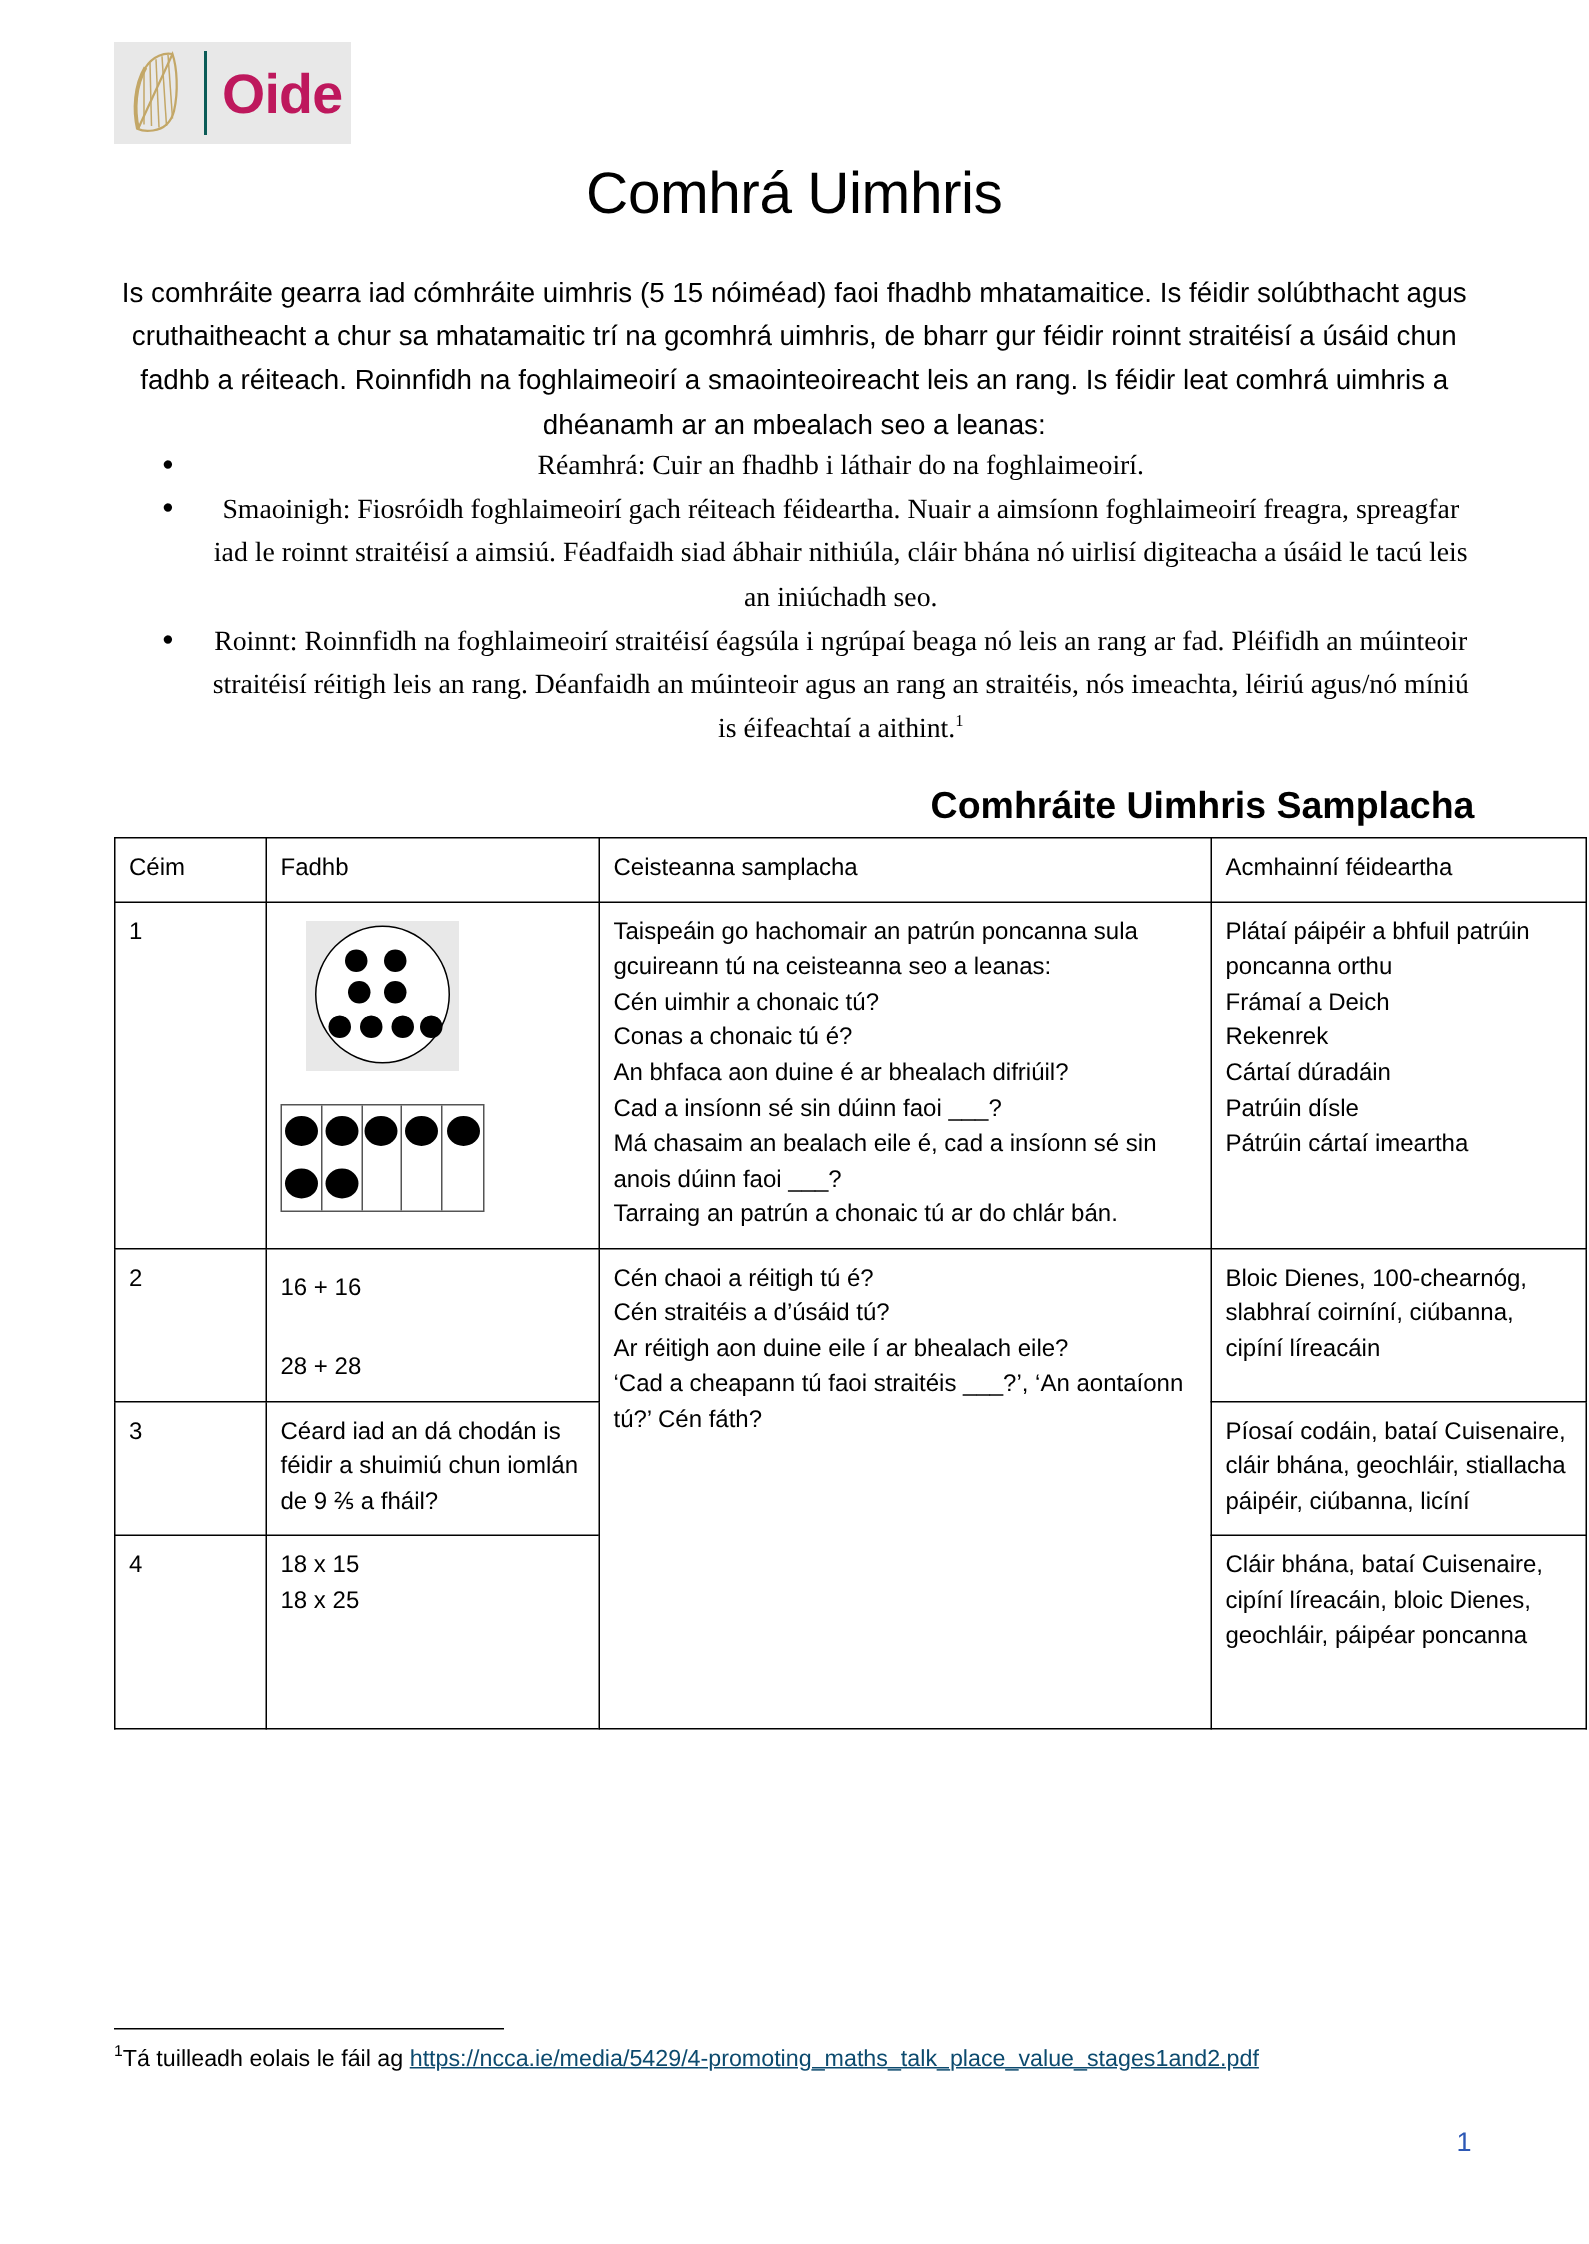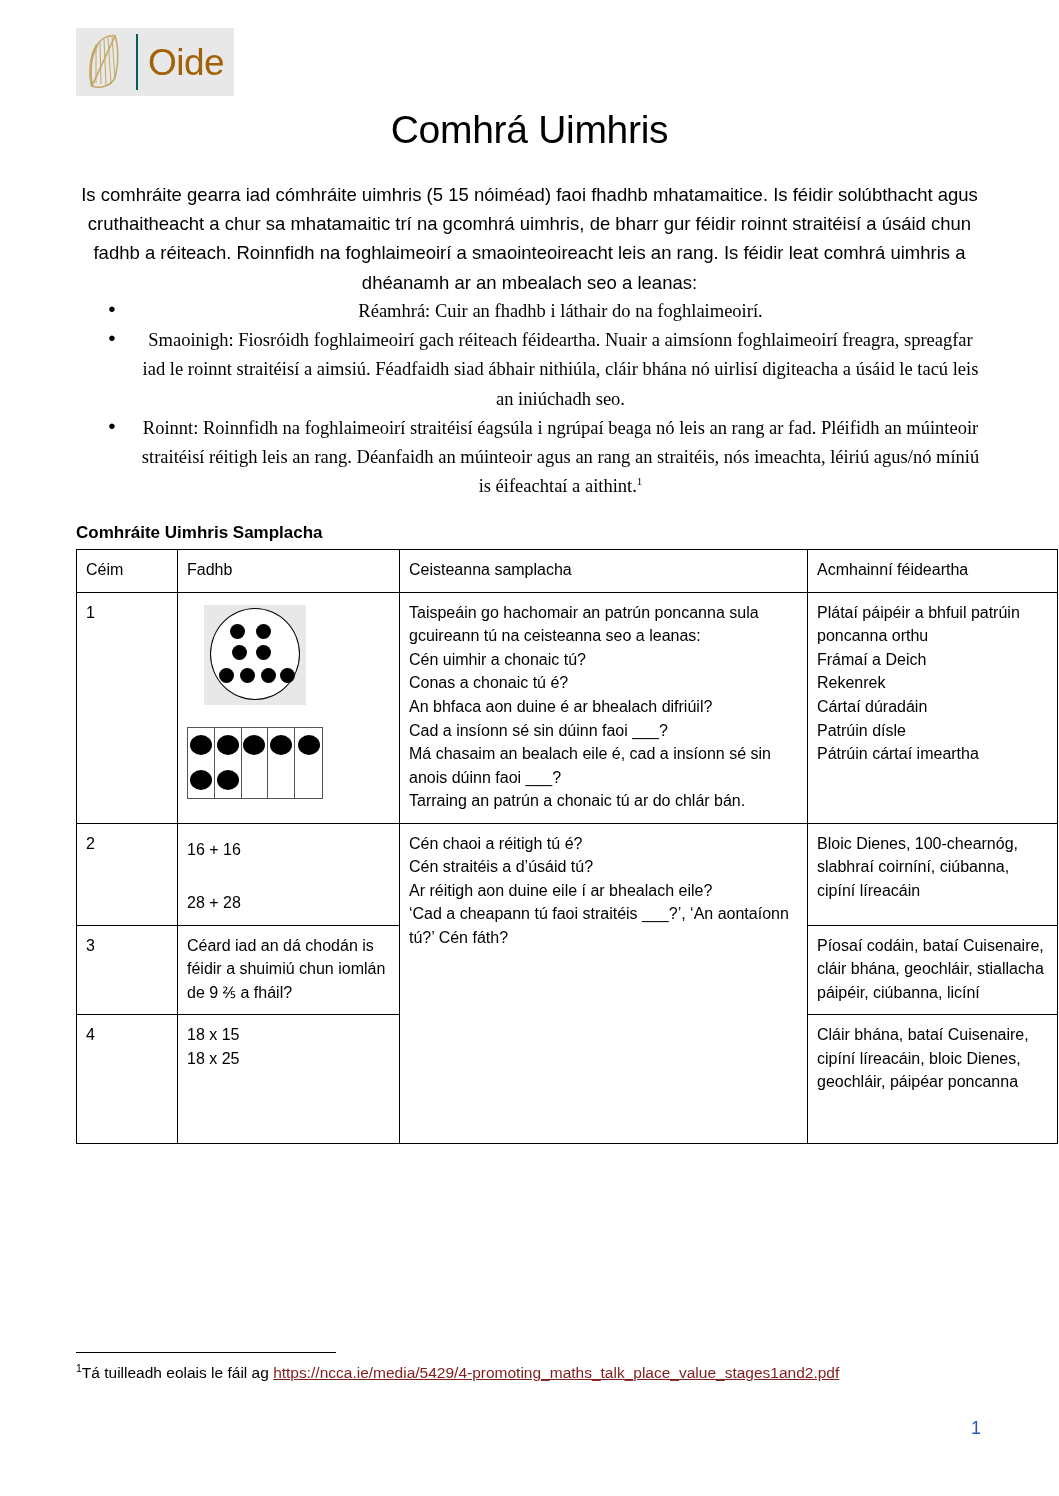--- a/index.html
+++ b/index.html
@@ -42,22 +42,22 @@
   }
   .logo-divider {
     width: 2px;
     height: 56px;
     background: #0b5c57;
     margin: 0 10px 0 8px;
     flex: none;
   }
   .logo-text {
     font-size: 37px;
-    font-weight: normal;
-    color: #a16207;
+    font-weight: bold;
+    color: #be185d;
     letter-spacing: -0.5px;
     line-height: 1;
     text-align: center;
   }
 
   
   .doc-title {
     margin: 0;
     padding-top: 108px;
     text-align: center;
@@ -98,22 +98,22 @@
     line-height: 1.9;
   }
   sup.fn {
     font-size: 11px;
     vertical-align: super;
     line-height: 0;
   }
 
   
   .table-caption {
-    text-align: left;
-    font-size: 17px;
+    text-align: right;
+    font-size: 25px;
     font-weight: bold;
     margin-top: 22px;
     margin-bottom: 6px;
   }
 
   
   table.samples {
     border-collapse: collapse;
     width: 905px;
     table-layout: fixed;
@@ -210,21 +210,21 @@
   .fn-text {
     font-size: 15.5px;
     line-height: 1.4;
   }
   .fn-text sup {
     font-size: 10.5px;
     vertical-align: super;
     line-height: 0;
   }
   a.fn-link {
-    color: #7f1d1d;
+    color: #0c4a6e;
     text-decoration: underline;
   }
   .page-number {
     position: absolute;
     right: 78px;
     top: 1418px;
     font-size: 18px;
     color: #2d58b5;
   }
 </style>

